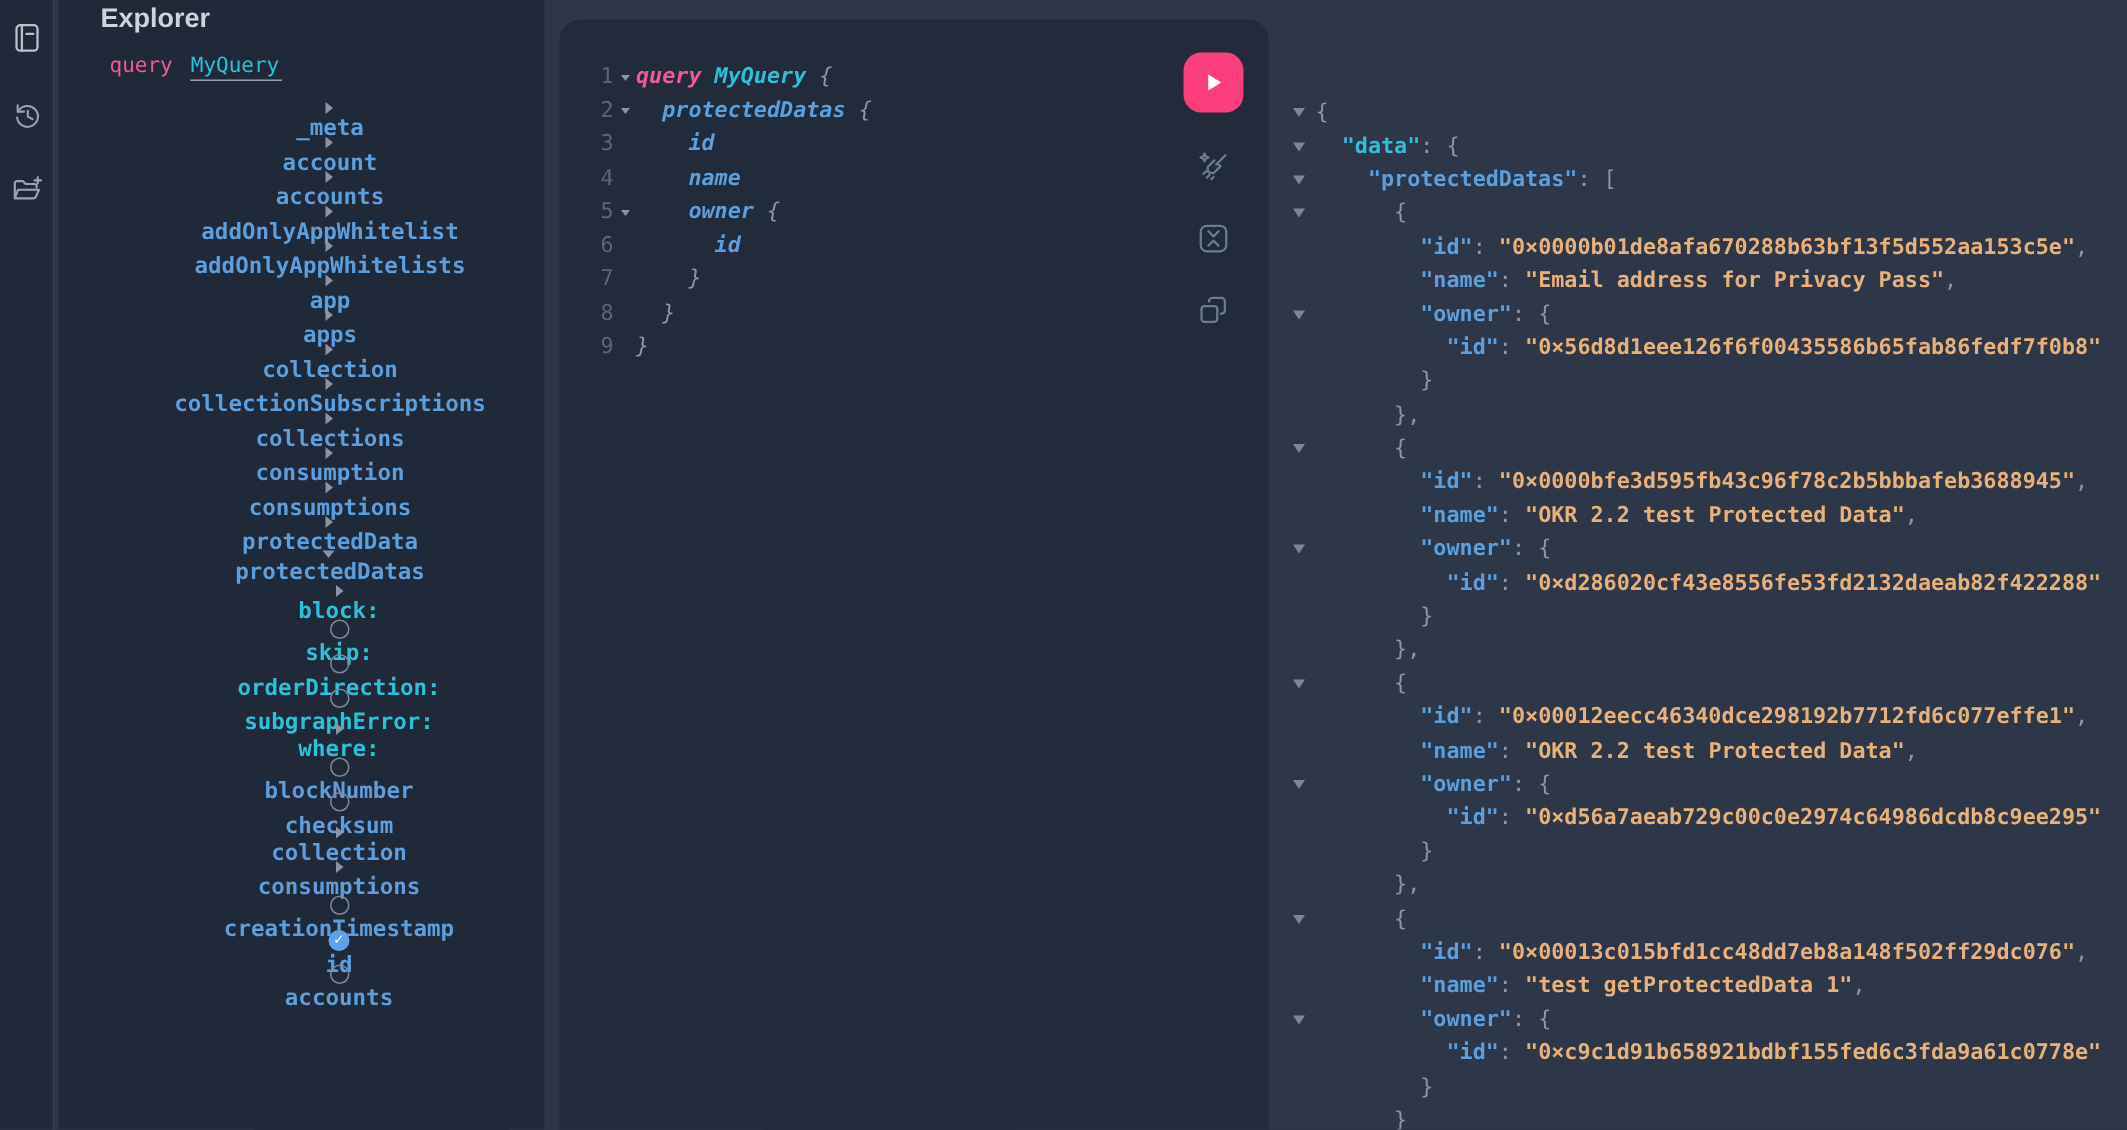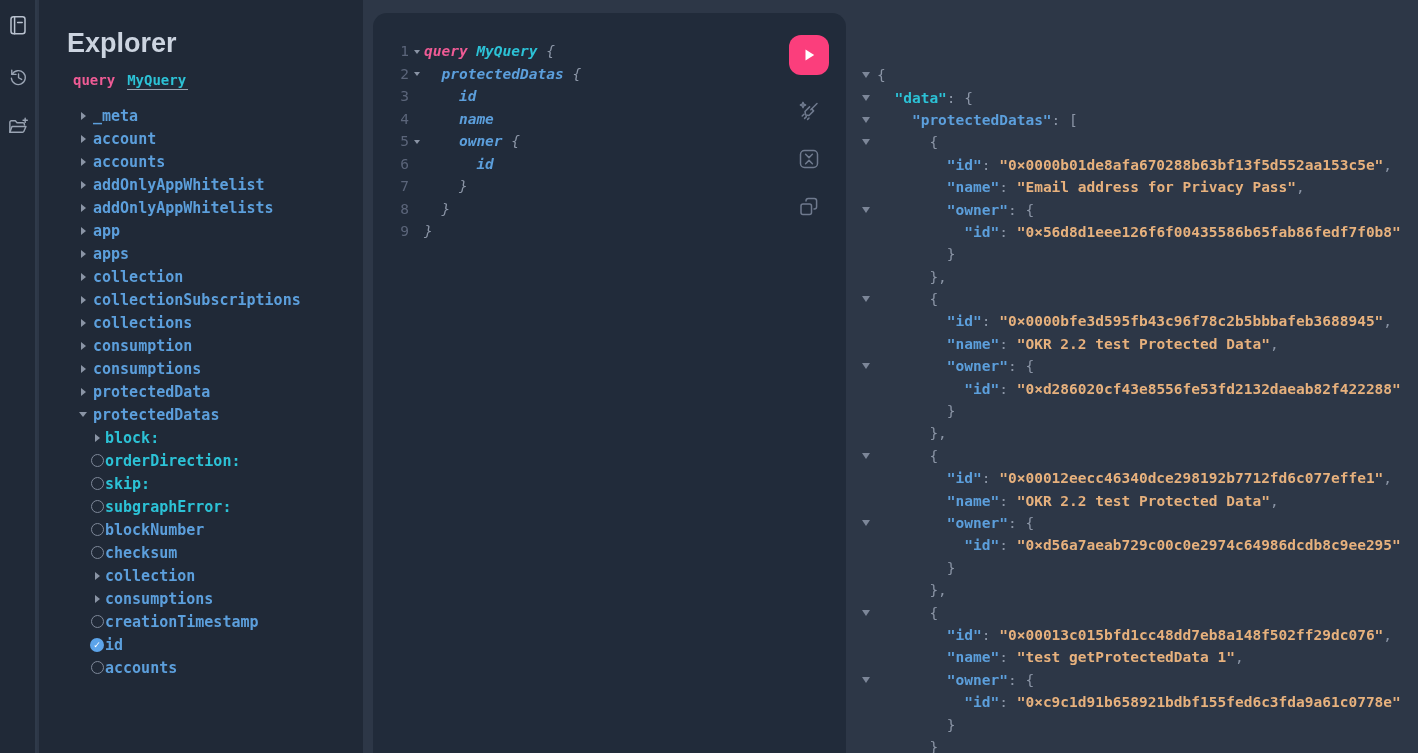--- a/index.html
+++ b/index.html
@@ -20,27 +20,27 @@
     border-right:2px solid var(--divider);box-sizing:border-box;display:flex;flex-direction:column;align-items:center;}
   .iconbar button{background:none;border:none;padding:0;width:26px;height:24px;cursor:pointer;
     display:flex;align-items:center;justify-content:center;}
   .ib-docs{margin-top:13px;}
   .ib-hist{margin-top:28px;}
   .ib-fold{margin-top:25px;}
   .iconbar svg{stroke:var(--icon);fill:none;stroke-width:1.5;stroke-linecap:round;stroke-linejoin:round;}
   .ib-docs svg{stroke:#b9c2cf;}
   
   .explorer{position:absolute;left:39px;top:0;width:324px;height:100%;background:var(--bg-side);box-sizing:border-box;}
-  .x-title{margin:28px 0 0 28px;font-family:"Liberation Sans","DejaVu Sans",sans-serif;
-    font-size:27px;font-weight:700;color:var(--title);}
-  .opline{margin:13px 0 12px 34px;height:20px;font-weight:700;}
+  .x-title{margin:2px 0 0 28px;font-family:"Liberation Sans","DejaVu Sans",sans-serif;
+    font-size:18px;font-weight:700;color:var(--title);}
+  .opline{margin:13px 0 12px 34px;height:20px;font-weight:400;}
   .opline .kw{color:var(--pink);}
   .opline .opname{color:var(--cyan);margin-left:12px;border-bottom:1px solid #99a2b0;padding:0 2px 1px 0;cursor:text;}
   .tree{margin-top:7px;}
-  .trow{display:flex;align-items:center;height:23px;cursor:pointer;font-size:15px;}
+  .trow{display:flex;align-items:center;height:23px;cursor:pointer;font-size:15px;flex-direction:column;}
   .trow.d0{padding-left:36px;}
   .trow.d1{padding-left:50px;}
   .tmark{width:16px;display:flex;align-items:center;justify-content:center;flex:none;}
   .trow.d0 .tlabel{margin-left:2px;}
   .trow.d1 .tlabel{margin-left:0;}
   .tlabel{font-weight:700;}
   .tlabel.field{color:var(--blue);}
   .tlabel.argument{color:var(--cyan);}
   .tri-r{width:0;height:0;border-top:4px solid transparent;border-bottom:4px solid transparent;border-left:5px solid var(--fold);}
   .tri-d{width:0;height:0;border-left:4px solid transparent;border-right:4px solid transparent;border-top:5px solid var(--fold);}
@@ -197,33 +197,39 @@
       <div class="trow d1">
         <span class="tmark">
           <span class="tri-r"></span>
         </span>
         <span class="tlabel argument">block:</span>
       </div>
       <div class="trow d1">
         <span class="tmark">
           <span class="radio"></span>
         </span>
+        <span class="tlabel argument">skip:</span>
+      </div>
+      <div class="trow d1">
+        <span class="tmark">
+          <span class="radio"></span>
+        </span>
         <span class="tlabel argument">orderDirection:</span>
       </div>
       <div class="trow d1">
         <span class="tmark">
           <span class="radio"></span>
         </span>
-        <span class="tlabel argument">skip:</span>
-      </div>
-      <div class="trow d1">
-        <span class="tmark">
-          <span class="radio"></span>
-        </span>
         <span class="tlabel argument">subgraphError:</span>
+      </div>
+      <div class="trow d1">
+        <span class="tmark">
+          <span class="tri-r"></span>
+        </span>
+        <span class="tlabel argument">where:</span>
       </div>
       <div class="trow d1">
         <span class="tmark">
           <span class="radio"></span>
         </span>
         <span class="tlabel field">blockNumber</span>
       </div>
       <div class="trow d1">
         <span class="tmark">
           <span class="radio"></span>

